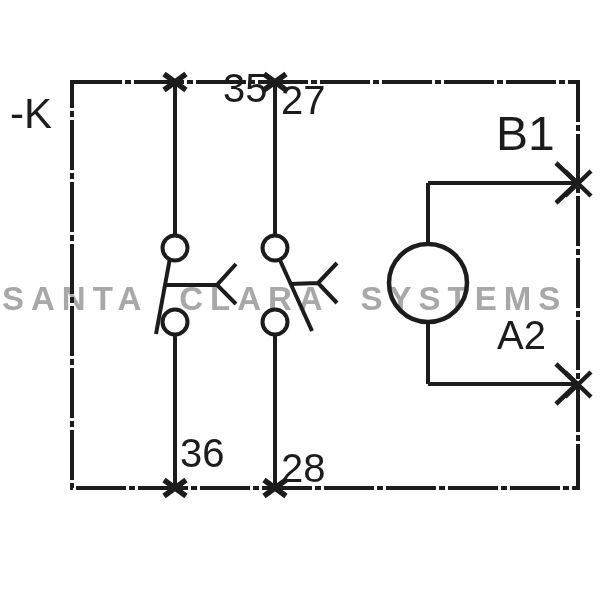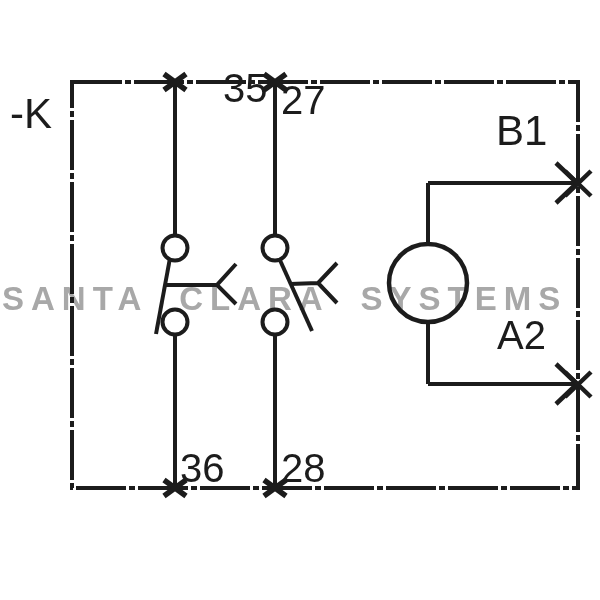--- a/index.html
+++ b/index.html
@@ -14,23 +14,23 @@
     color:#a8a8a8;z-index:1;user-select:none;
   }
   svg.circuit{position:absolute;left:0;top:0;z-index:2;}
   .lbl{
     position:absolute;z-index:3;color:#1c1c1c;line-height:1;
     font-size:40px;white-space:nowrap;
   }
   .lbl-k   {left:10px; top:93px;  font-size:42px;}
   .lbl-35  {left:180px;top:68px;margin-left:43px;}
   .lbl-27  {left:281px;top:80px;}
-  .lbl-36  {left:180px;top:448px;}
+  .lbl-36  {left:180px;top:433px;}
   .lbl-28  {left:281px;top:448px;text-align:center;}
-  .lbl-b1  {left:496px;top:110px;font-size:42px;}
+  .lbl-b1  {left:496px;top:110px;font-size:48px;}
   .lbl-a2  {left:497px;top:315px;font-size:40px;}
 </style>
 </head>
 <body>
 
 <div class="stage">
 
   <div class="watermark" style="color: rgb(168, 168, 168);">SANTA CLARA SYSTEMS</div>
 
   <svg class="circuit" width="600" height="600" viewBox="0 0 600 600">

